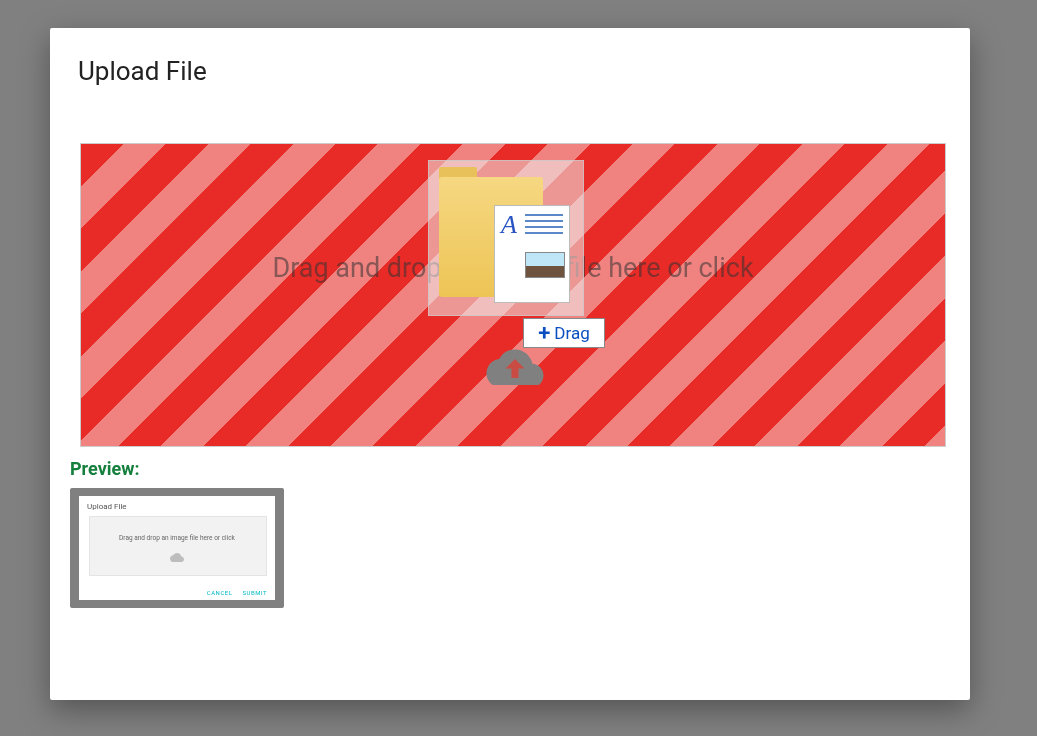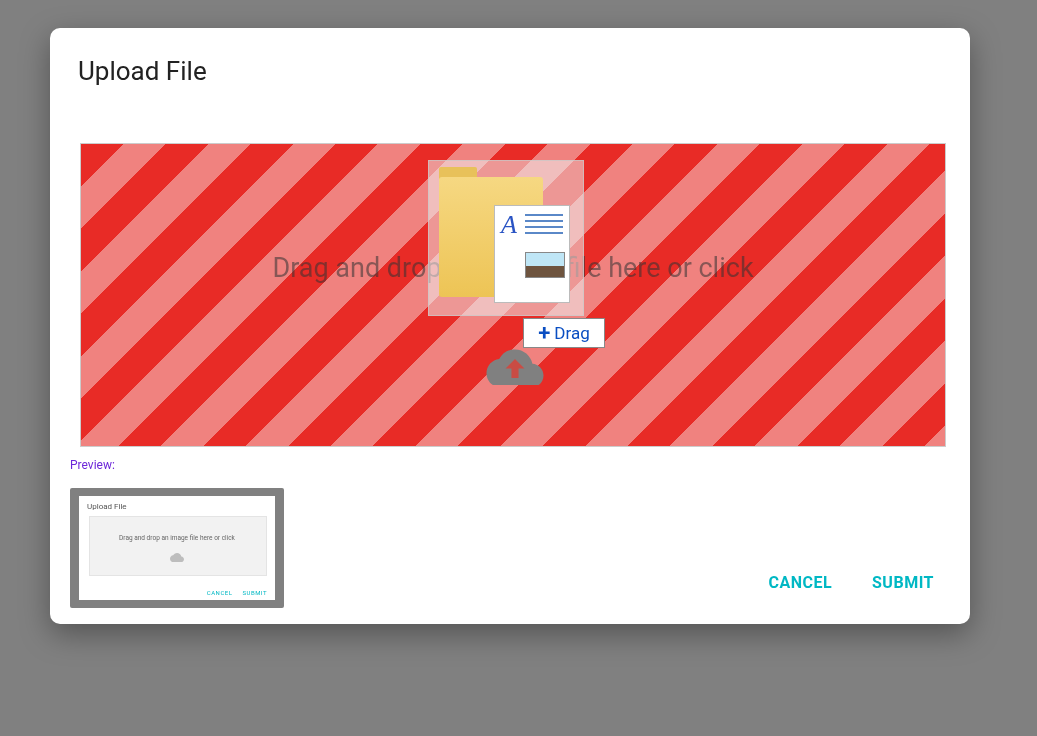--- a/index.html
+++ b/index.html
@@ -1,18 +1,18 @@
 <!DOCTYPE html>
 <html><head>
 <meta charset="utf-8">
 <style>
   html,body{margin:0;padding:0;width:1037px;height:736px;background:#808080;font-family:Roboto,"Segoe UI",Arial,Helvetica,sans-serif;}
   .dialog{
-    position:absolute;left:50px;top:28px;width:920px;height:596px;background:#fff;
-    box-shadow:0 10px 30px rgba(0,0,0,0.35);border-radius:10px;overflow:hidden;
+    position:absolute;left:50px;top:28px;width:920px;height:672px;background:#fff;
+    box-shadow:0 10px 30px rgba(0,0,0,0.35);border-radius:2px;overflow:hidden;
   }
   .dialog-title{font-size:26px;color:#222;padding:28px 28px 18px 28px;font-weight:400;}
   .dropzone{
     position:absolute;left:30px;top:115px;width:866px;height:304px;
     background:repeating-linear-gradient(135deg,#e82b26 0px,#e82b26 30px,#f0827f 30px,#f0827f 60px);
     border:1px solid #ccc;box-sizing:border-box;text-align:center;
   }
   .dz-text{font-size:27px;color:#333;opacity:0.55;width:100%;position:absolute;top:108px;left:0;}
   .drag-file{
     position:absolute;left:347px;top:16px;width:154px;height:154px;
@@ -33,21 +33,21 @@
   .doc .pic{position:absolute;left:30px;bottom:24px;width:38px;height:24px;background:linear-gradient(180deg,#bfe6f6 0%,#bfe6f6 55%,#6e543f 55%,#6e543f 100%);border:1px solid #888;}
   .copy-badge{
     position:absolute;left:442px;top:174px;width:80px;height:28px;background:#fff;border:1px solid #888;
     display:flex;align-items:center;justify-content:center;gap:4px;font-size:17px;color:#0a4ec2;
   }
   .copy-badge .plus{color:#0a4ec2;font-size:22px;font-weight:600;line-height:0;}
   .cloud{
     position:absolute;left:404px;top:203px;width:60px;height:38px;
   }
   .cloud svg{width:60px;height:38px;}
-  .preview-label{position:absolute;left:20px;top:430px;font-size:12px;color:#6d28d9;}
+  .preview-label{position:absolute;left:20px;top:430px;font-size:18px;color:#15803d;font-weight:bold;}
   .preview-thumb{
     position:absolute;left:20px;top:460px;width:214px;height:120px;background:#808080;
     display:flex;align-items:center;justify-content:center;border-radius:2px;
   }
   .preview-thumb .mini{
     width:196px;height:104px;background:#fff;position:relative;font-size:7px;color:#555;
   }
   .preview-thumb .mini .t{position:absolute;left:8px;top:6px;font-size:8px;}
   .preview-thumb .mini .box{position:absolute;left:10px;top:20px;width:176px;height:58px;background:#f2f2f2;border:1px solid #e4e4e4;}
   .preview-thumb .mini .txt{position:absolute;width:100%;text-align:center;top:38px;font-size:6.5px;color:#666;}
@@ -113,18 +113,14 @@
             <path fill="#bdbdbd" d="M19.35 7.04C18.67 3.59 15.64 1 12 1 9.11 1 6.6 2.64 5.35 5.04 2.34 5.36 0 7.91 0 11c0 3.31 2.69 6 6 6h13c2.76 0 5-2.24 5-5 0-2.64-2.05-4.78-4.65-4.96z"></path>
           </svg>
       </div>
       <div class="btns">
         <span>CANCEL</span>
         <span>SUBMIT</span>
       </div>
     </div>
   </div>
 
-  <div class="actions">
-    <button>CANCEL</button>
-    <button>SUBMIT</button>
-  </div>
 
 </div>
 
 </body></html>

